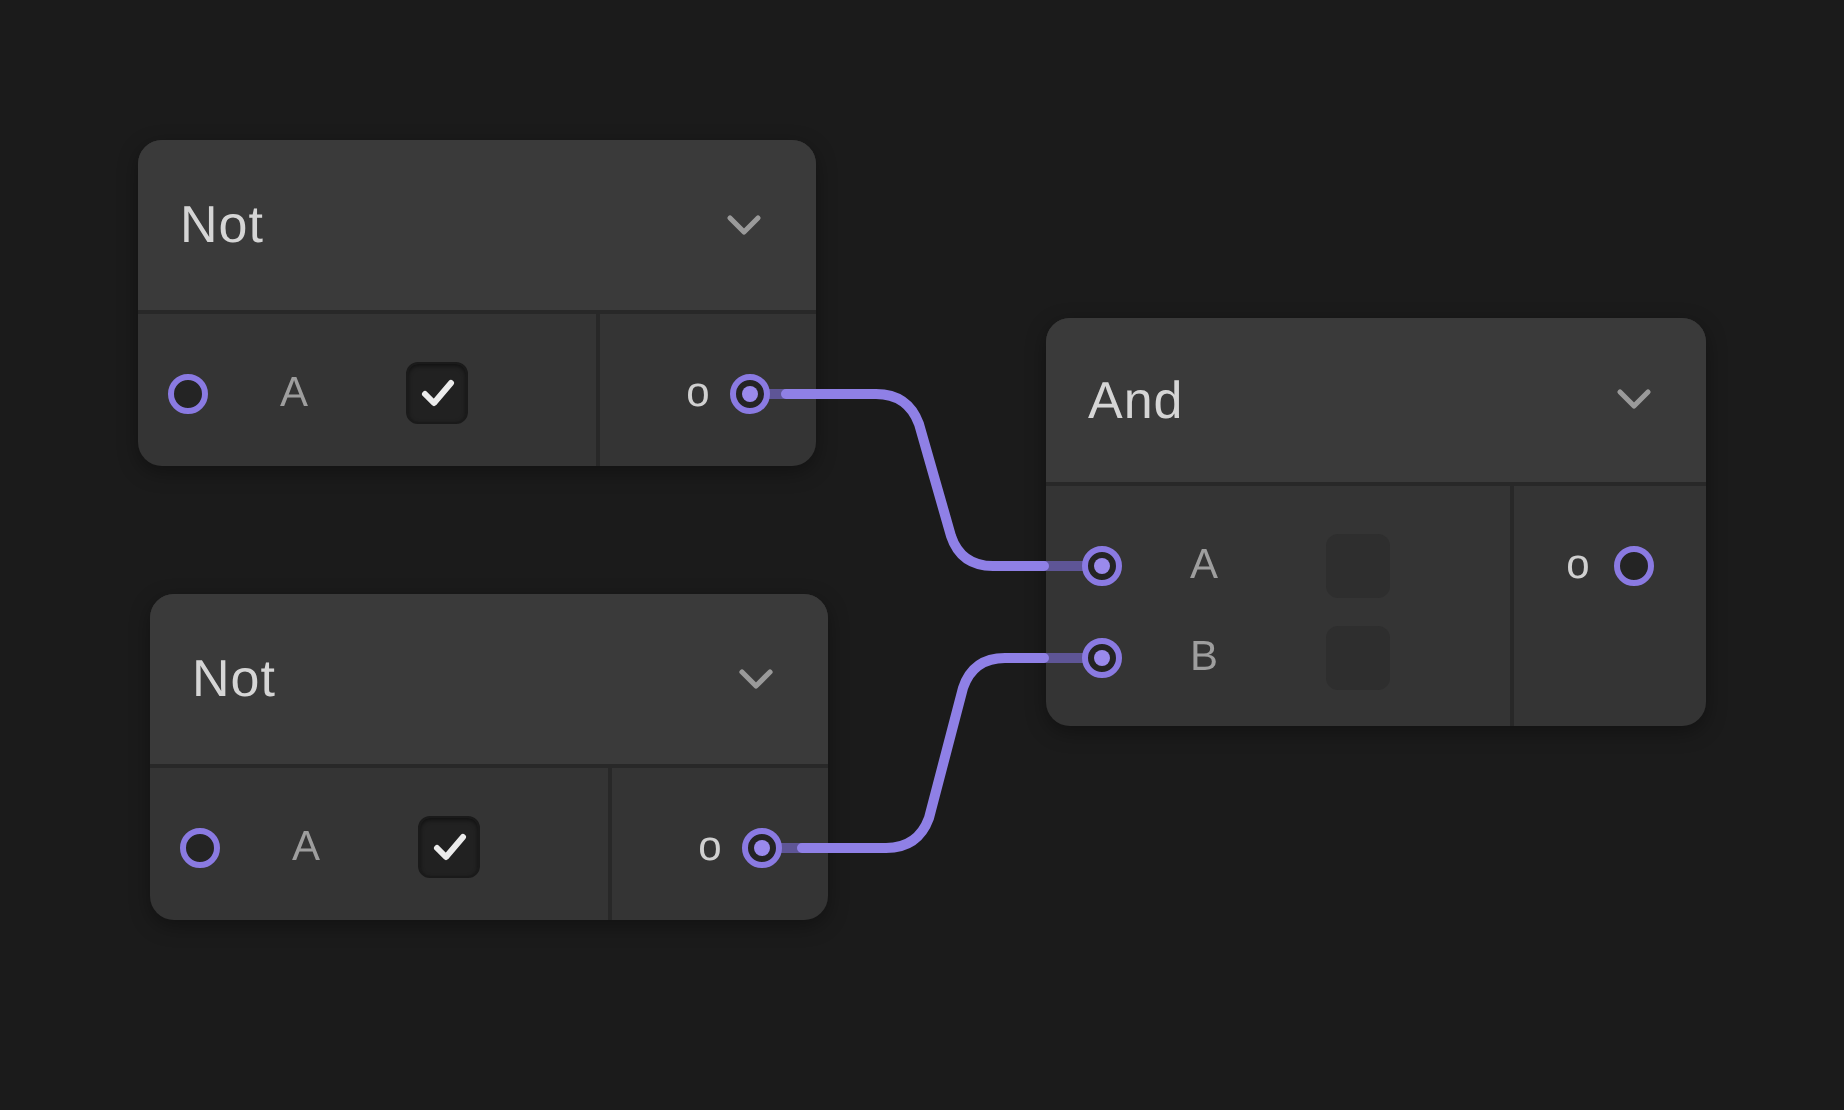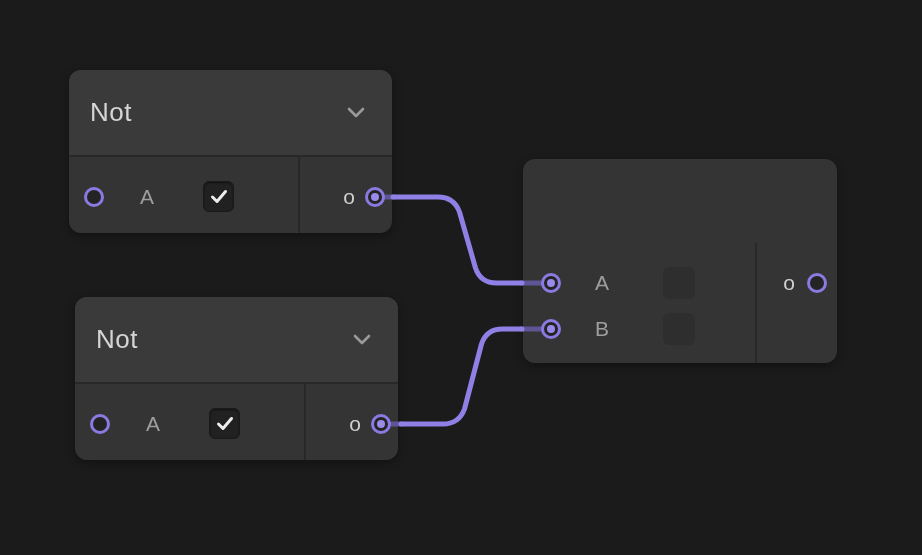--- a/index.html
+++ b/index.html
@@ -12,20 +12,21 @@
   }
   .canvas{
     position:absolute;left:0;top:0;width:922px;height:555px;
   }
   
   .node{
     position:absolute;
     background:#343434;
     border-radius:12px;
     box-shadow:0 3px 10px rgba(0,0,0,0.35);
+    padding-left:16px;
   }
   .node-header{
     position:absolute;left:0;top:0;right:0;
     background:#3a3a3a;
     border-radius:12px 12px 0 0;
     border-bottom:2px solid #282828;
     display:flex;align-items:center;justify-content:space-between;
     padding:0 26px 0 21px;
     box-sizing:border-box;
   }
@@ -144,20 +145,28 @@
           <polyline points="2.5,8 7,12.5 15.5,2.5" stroke="#ececec" stroke-width="3" fill="none" stroke-linecap="round" stroke-linejoin="round"></polyline>
         </svg>
     </span>
     <span class="lbl lbl-o">o</span>
     <span class="port port-out">
         <span class="dot"></span>
       </span>
   </div>
 
   <div class="node node-and">
+    <div class="node-header">
+      <span class="node-title">And</span>
+      <span class="chev">
+        <svg width="20" height="12" viewBox="0 0 20 12">
+            <polyline points="3,2 10,9 17,2" stroke="#9a9a9a" stroke-width="2.6" fill="none" stroke-linecap="round" stroke-linejoin="round"></polyline>
+          </svg>
+      </span>
+    </div>
     <div class="vdiv"></div>
     <span class="port port-a">
         <span class="dot"></span>
       </span>
     <span class="lbl lbl-a">A</span>
     <span class="valuebox box-a"></span>
     <span class="port port-b">
         <span class="dot"></span>
       </span>
     <span class="lbl lbl-b">B</span>

